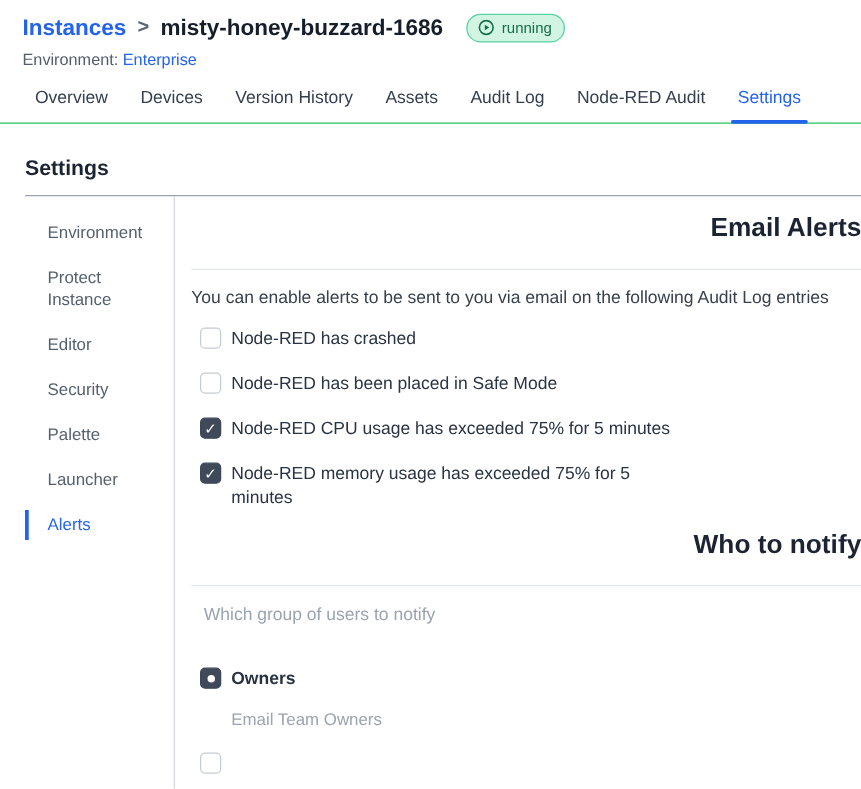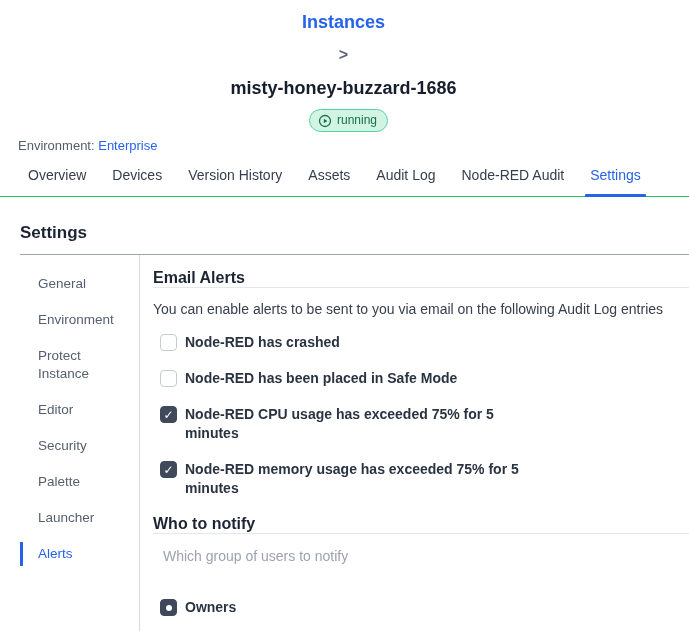--- a/index.html
+++ b/index.html
@@ -6,21 +6,21 @@
   html, body { background: #ffffff; }
   body {
     font-family: "Liberation Sans", "DejaVu Sans", sans-serif;
     color: #1c2434;
     width: 689px;
   }
   .page { width: 689px; height: 631px; overflow: hidden; background: #fff; }
 
   
   .header { padding: 10px 20px 0 18px; }
-  .breadcrumb-row { display: flex; align-items: center; gap: 9px; line-height: 24px; flex-direction: column; }
+  .breadcrumb-row { display: flex; align-items: center; gap: 9px; line-height: 24px; }
   .breadcrumb-link {
     color: var(--accent, #2563eb); font-size: 18px; font-weight: 700;
     text-decoration: none; cursor: pointer;
   }
   .breadcrumb-sep { color: #5b6472; font-size: 16px; font-weight: 600; }
   .instance-name { color: #161e2c; font-size: 18px; font-weight: 700; }
   .badge {
     display: inline-flex; align-items: center; gap: 5px;
     margin-left: 10px; padding: 3px 10px 3px 8px;
     background: var(--badge-bg, #d2f5e3);
@@ -66,22 +66,22 @@
     border-left: 3px solid transparent;
     padding: 3px 0 3px 15px; margin-bottom: 12px;
     font-size: 13.5px; line-height: 18px; color: #555f6e;
     cursor: pointer;
   }
   .side-item.active { color: var(--accent, #2563eb); border-left-color: var(--accent, #2563eb); }
 
   
   .main-col { flex: 1; padding: 14px 0 0 13px; }
   .section-title {
-    font-size: 16px; font-weight: 700; color: #1c2434;
-    padding-bottom: 0; border-bottom: 1px solid #e4e7ec;
+    font-size: 21px; font-weight: 700; color: #1c2434;
+    padding-bottom: 20px; border-bottom: 1px solid #e4e7ec; text-align: right;
   }
   .section-desc { margin-top: 12px; font-size: 14px; color: #38404e; line-height: 19px; }
 
   .checkbox-list { margin-top: 14px; }
   .checkbox-row { display: flex; align-items: flex-start; gap: 8px; padding-left: 7px; margin-bottom: 17px; cursor: pointer; }
   .control {
     width: 17px; height: 17px; flex: none; position: relative;
     background: #fff; border: 1.5px solid #c6ccd4; border-radius: 4px; margin-top: 1px;
   }
   .control.checked { background: var(--control-checked, #3f4959); border-color: var(--control-checked, #3f4959); }
@@ -89,21 +89,21 @@
     content: "\2713"; position: absolute; inset: 0;
     display: flex; align-items: center; justify-content: center;
     color: #fff; font-size: 12px; font-weight: 700;
   }
   .radio.checked::after {
     content: ""; position: absolute; left: 50%; top: 50%;
     width: 6px; height: 6px; border-radius: 50%;
     transform: translate(-50%, -50%); background: #fff;
   }
   .checkbox-label {
-    font-size: 14px; font-weight: 700; color: #2a3342;
+    font-size: 14px; font-weight: 400; color: #2a3342;
     line-height: 19px; max-width: 360px;
   }
 
   .subsection-title { margin-top: 16px; }
   .hint { margin: 14px 0 0 10px; font-size: 14px; color: #9ba3b0; }
 
   .radio-list { margin-top: 34px; padding-left: 7px; }
   .radio-group { display: flex; align-items: flex-start; gap: 8px; margin-bottom: 17px; cursor: pointer; }
   .radio-texts { display: flex; flex-direction: column; }
   .radio-label { font-size: 14px; font-weight: 600; color: #2a3342; line-height: 18px; }
@@ -142,21 +142,20 @@
     <div class="tab">Node-RED Audit</div>
     <div class="tab active">Settings</div>
   </div>
 
   <div class="settings">
     <div class="settings-title">Settings</div>
 
     <div class="settings-body">
 
       <div class="side-nav">
-        <div class="side-item">General</div>
         <div class="side-item">Environment</div>
         <div class="side-item">Protect Instance</div>
         <div class="side-item">Editor</div>
         <div class="side-item">Security</div>
         <div class="side-item">Palette</div>
         <div class="side-item">Launcher</div>
         <div class="side-item active">Alerts</div>
       </div>
 
       <div class="main-col">

